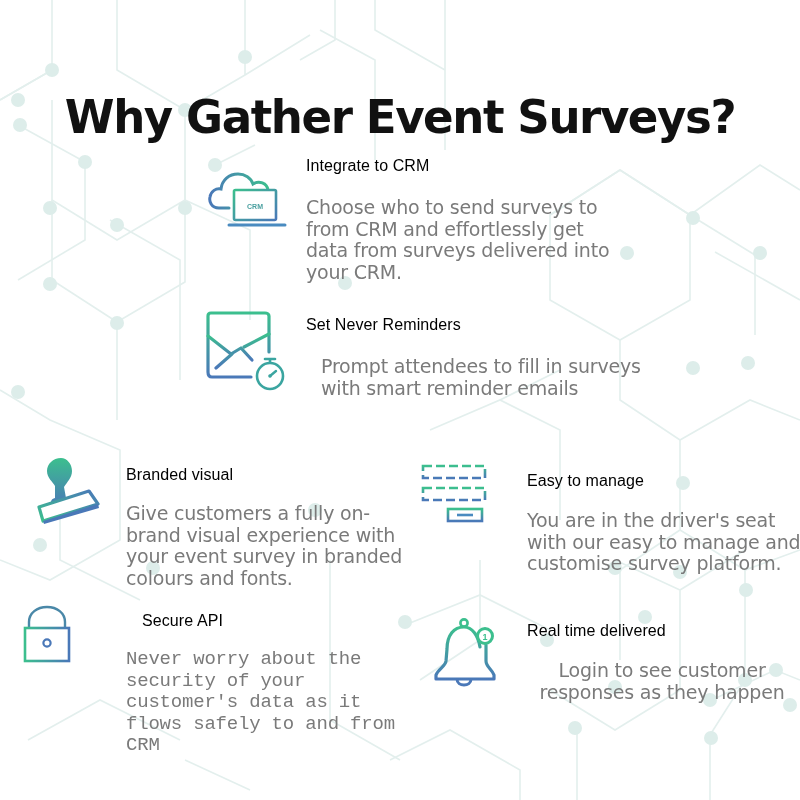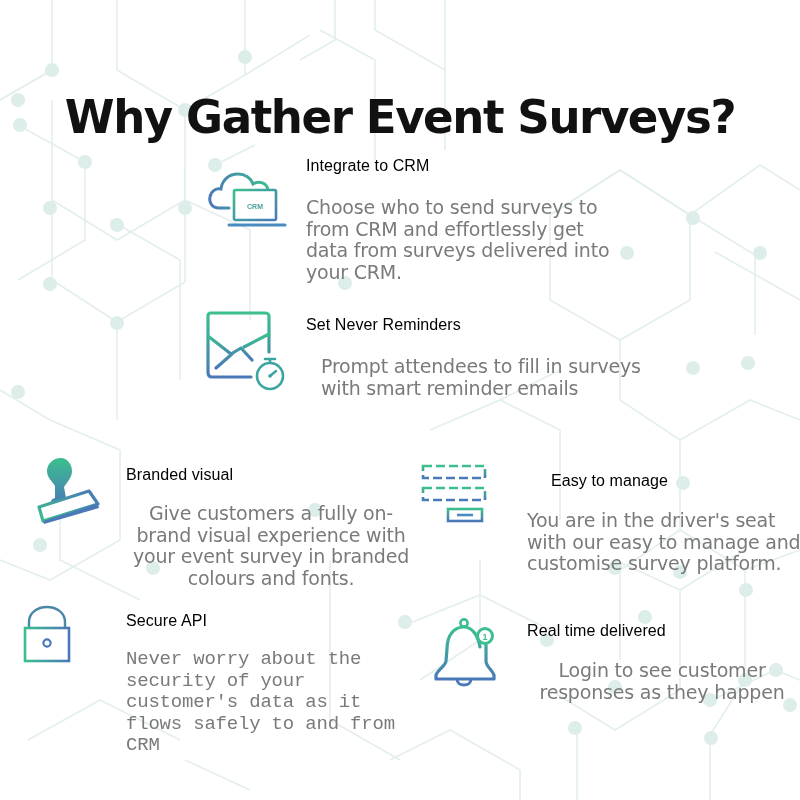--- a/index.html
+++ b/index.html
@@ -158,41 +158,41 @@
   <div class="f-desc" style="left:306px;top:356px;width:320px;margin-left:15px;">Prompt attendees to fill in surveys with smart reminder emails</div>
 </div>
 
 <div class="feature" style="left:0;top:0;">
   <svg class="icon" style="left:33px;top:458px;" width="70" height="66" viewBox="0 0 70 66">
     <path d="M28,0 C20,0 14,6 14,13 C14,20 20,24 22,28 L22,40 C18,41 17,44 19,47 C23,50 32,49 35,46 C37,44 36,41 33,40 L31,29 C34,24 39,20 39,13 C39,6 34,0 28,0 Z" fill="url(#gTB)"></path>
     <path d="M6,49 L56,33 L65,46 L10,63 Z" fill="#fff" stroke="url(#gBT)" stroke-width="3.2" stroke-linejoin="round"></path>
     <path d="M10,63 L65,46 L66,50 L11,66 Z" fill="#4a78b8"></path>
   </svg>
   <div class="f-title" style="left:126px;top:466px;">Branded visual</div>
-  <div class="f-desc" style="left:126px;top:503px;width:290px;text-align:center;">Give customers a fully on-brand visual experience with your event survey in branded colours and fonts.</div>
+  <div class="f-desc" style="left:126px;top:503px;width:290px;">Give customers a fully on-brand visual experience with your event survey in branded colours and fonts.</div>
 </div>
 
 <div class="feature" style="left:0;top:0;">
   <svg class="icon" style="left:420px;top:463px;" width="68" height="62" viewBox="0 0 68 62">
     <rect x="3" y="3" width="62" height="12" fill="none" stroke="url(#gTB)" stroke-width="2.6" stroke-dasharray="9 4"></rect>
     <rect x="3" y="25" width="62" height="12" fill="none" stroke="url(#gTB)" stroke-width="2.6" stroke-dasharray="9 4"></rect>
     <rect x="28" y="46" width="34" height="12" fill="#fff" stroke="url(#gTB)" stroke-width="2.6"></rect>
     <line x1="37" y1="52" x2="53" y2="52" stroke="#4a8bc0" stroke-width="2.6"></line>
   </svg>
-  <div class="f-title" style="left:527px;top:472px;margin-left:24px;">Easy to manage</div>
+  <div class="f-title" style="left:527px;top:472px;">Easy to manage</div>
   <div class="f-desc" style="left:527px;top:510px;width:280px;">You are in the driver's seat with our easy to manage and customise survey platform.</div>
 </div>
 
 <div class="feature" style="left:0;top:0;">
   <svg class="icon" style="left:23px;top:605px;" width="48" height="58" viewBox="0 0 48 58">
     <path d="M6,23 L6,17 C6,8 14,2 24,2 C34,2 42,8 42,17 L42,23" fill="none" stroke="#4a88a8" stroke-width="2.4"></path>
     <rect x="2" y="23" width="44" height="33" fill="none" stroke="url(#gLR)" stroke-width="2.6" transform="scale(-1,1) translate(-48,0)"></rect>
     <circle cx="24" cy="38" r="3.6" fill="none" stroke="#4a78b8" stroke-width="2.2"></circle>
   </svg>
-  <div class="f-title" style="left:126px;top:612px;">Secure API</div>
+  <div class="f-title" style="left:142px;top:612px;">Secure API</div>
   <div class="f-desc" style="left:126px;top:649px;width:290px;font-family:Liberation Mono, monospace;">Never worry about the security of your customer's data as it flows safely to and from CRM</div>
 </div>
 
 <div class="feature" style="left:0;top:0;">
   <svg class="icon" style="left:432px;top:617px;" width="68" height="74" viewBox="0 0 68 74">
     <circle cx="32" cy="6" r="3.6" fill="none" stroke="#3cbf8e" stroke-width="2.6"></circle>
     <path d="M48,30 C46,18 40,10 32,10 C22,10 15,18 15,32 L14,44 C13,50 6,52 4,58 L4,62 L62,62 L62,58 C60,52 54,50 54,44 L54,28" fill="none" stroke="url(#gTB)" stroke-width="3.2" stroke-linejoin="round" stroke-linecap="round"></path>
     <path d="M25,62 C25,70 39,70 39,62" fill="none" stroke="#4a78b8" stroke-width="3"></path>
     <circle cx="53" cy="19" r="7.5" fill="#fff" stroke="#3cbf8e" stroke-width="3"></circle>
     <text x="53" y="22.5" text-anchor="middle" font-family="Liberation Sans, sans-serif" font-size="9" font-weight="bold" fill="#3cbf8e">1</text>

